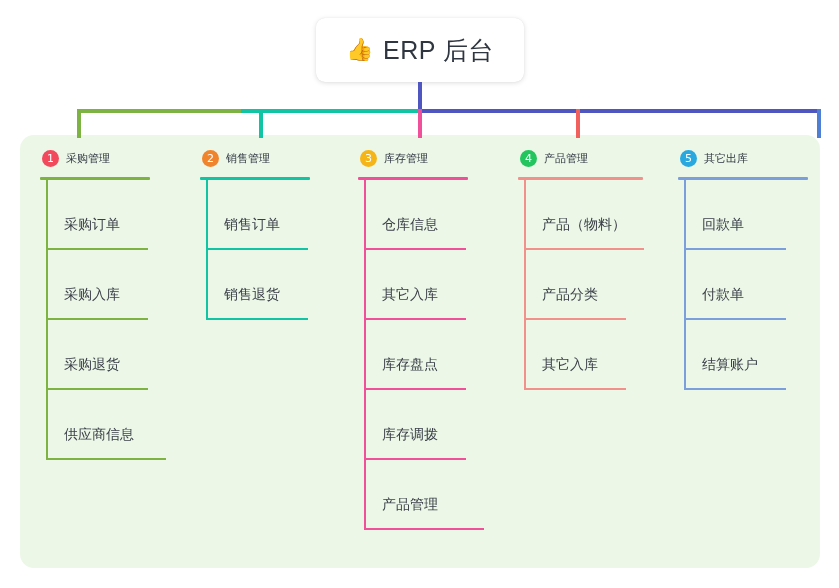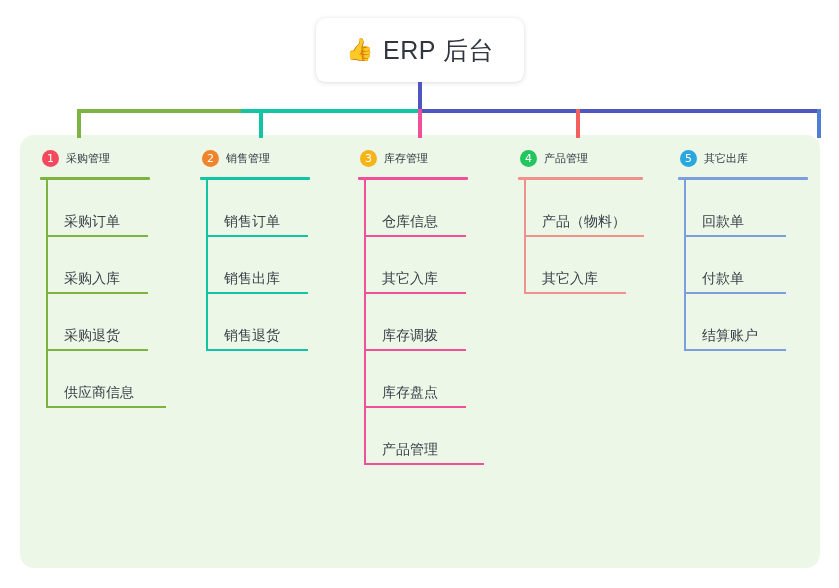--- a/index.html
+++ b/index.html
@@ -135,26 +135,26 @@
   }
   .spine {
     position: absolute;
     left: 0;
     top: 0;
     bottom: 0;
     width: 2px;
   }
   .leaf {
     position: relative;
-    height: 57px;
+    height: 70px;
     box-sizing: border-box;
     display: flex;
     align-items: flex-end;
     padding-left: 18px;
-    padding-bottom: 8px;
+    padding-bottom: 18px;
     text-align: center;
   }
   .leaf-text {
     font-size: 14px;
     color: #3b4048;
     white-space: nowrap;
     line-height: 16px;
   }
   .leaf-rule {
     position: absolute;
@@ -221,24 +221,20 @@
       <span class="col-title">销售管理</span>
     </div>
     <div class="col-rule" style="background: rgb(17, 196, 164); width: 110px;"></div>
     <div class="leaves">
       <div class="spine" style="background: rgb(17, 196, 164);"></div>
       <div class="leaf">
         <span class="leaf-text">销售订单</span>
         <div class="leaf-rule" style="background: rgb(17, 196, 164);"></div>
       </div>
       <div class="leaf">
-        <span class="leaf-text">销售出库</span>
-        <div class="leaf-rule" style="background: rgb(17, 196, 164);"></div>
-      </div>
-      <div class="leaf">
         <span class="leaf-text">销售退货</span>
         <div class="leaf-rule" style="background: rgb(17, 196, 164);"></div>
       </div>
     </div>
   </div>
 <div class="col col-3">
     <div class="col-head">
       <span class="badge" style="background: rgb(245, 181, 24);">3</span>
       <span class="col-title">库存管理</span>
     </div>
@@ -247,46 +243,50 @@
       <div class="spine" style="background: rgb(240, 80, 154);"></div>
       <div class="leaf">
         <span class="leaf-text">仓库信息</span>
         <div class="leaf-rule" style="background: rgb(240, 80, 154);"></div>
       </div>
       <div class="leaf">
         <span class="leaf-text">其它入库</span>
         <div class="leaf-rule" style="background: rgb(240, 80, 154);"></div>
       </div>
       <div class="leaf">
+        <span class="leaf-text">库存盘点</span>
+        <div class="leaf-rule" style="background: rgb(240, 80, 154);"></div>
+      </div>
+      <div class="leaf">
         <span class="leaf-text">库存调拨</span>
         <div class="leaf-rule" style="background: rgb(240, 80, 154);"></div>
       </div>
       <div class="leaf">
-        <span class="leaf-text">库存盘点</span>
-        <div class="leaf-rule" style="background: rgb(240, 80, 154);"></div>
-      </div>
-      <div class="leaf">
         <span class="leaf-text">产品管理</span>
         <div class="leaf-rule wide" style="background: rgb(240, 80, 154);"></div>
       </div>
     </div>
   </div>
 <div class="col col-4">
     <div class="col-head">
       <span class="badge" style="background: rgb(34, 197, 94);">4</span>
       <span class="col-title">产品管理</span>
     </div>
     <div class="col-rule" style="background: rgb(242, 144, 140); width: 125px;"></div>
     <div class="leaves">
       <div class="spine" style="background: rgb(242, 144, 140);"></div>
       <div class="leaf">
         <span class="leaf-text">产品（物料）</span>
         <div class="leaf-rule wide" style="background: rgb(242, 144, 140);"></div>
       </div>
       <div class="leaf">
+        <span class="leaf-text">产品分类</span>
+        <div class="leaf-rule" style="background: rgb(242, 144, 140);"></div>
+      </div>
+      <div class="leaf">
         <span class="leaf-text">其它入库</span>
         <div class="leaf-rule" style="background: rgb(242, 144, 140);"></div>
       </div>
     </div>
   </div>
 <div class="col col-5">
     <div class="col-head">
       <span class="badge" style="background: rgb(41, 168, 224);">5</span>
       <span class="col-title">其它出库</span>
     </div>

